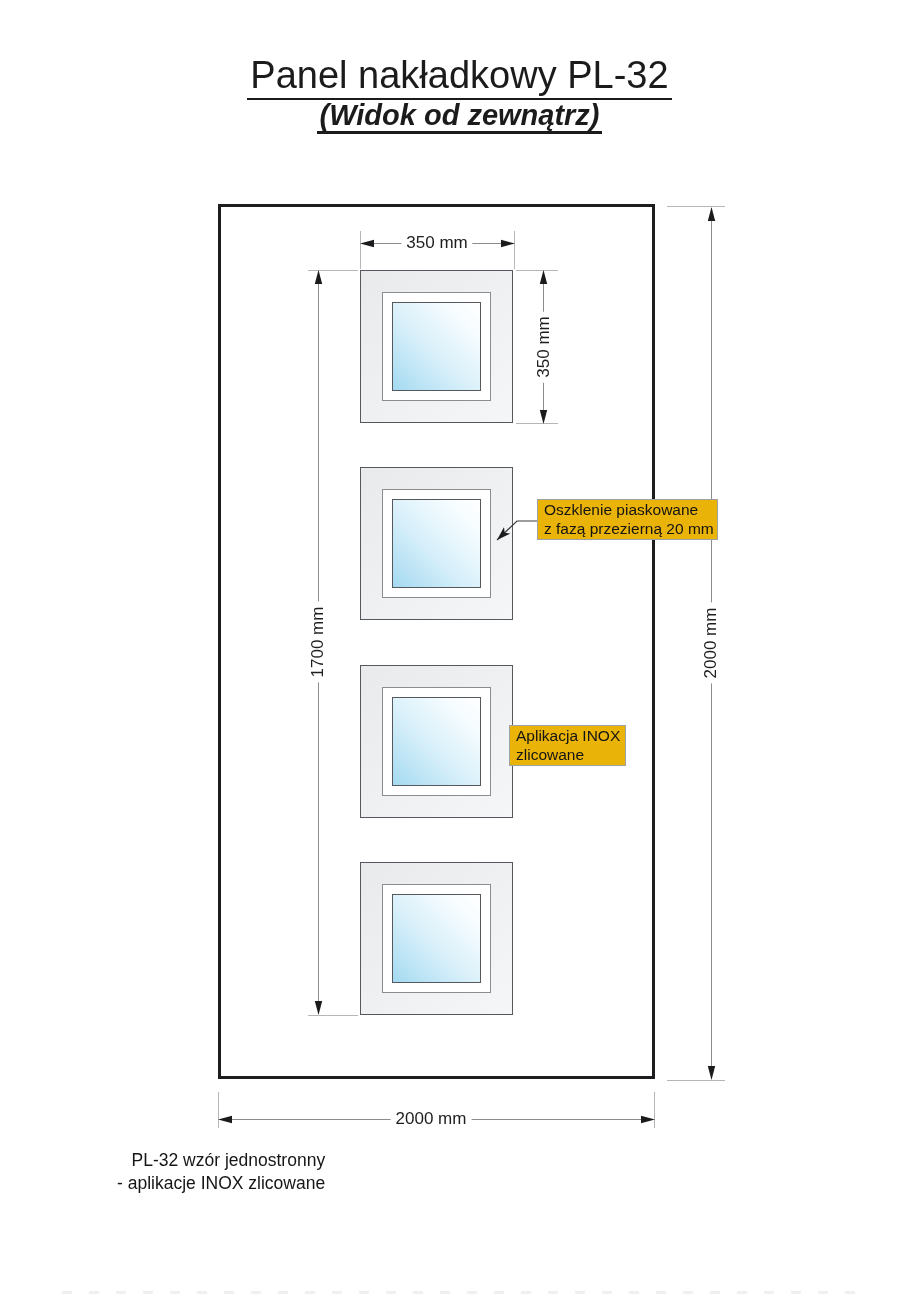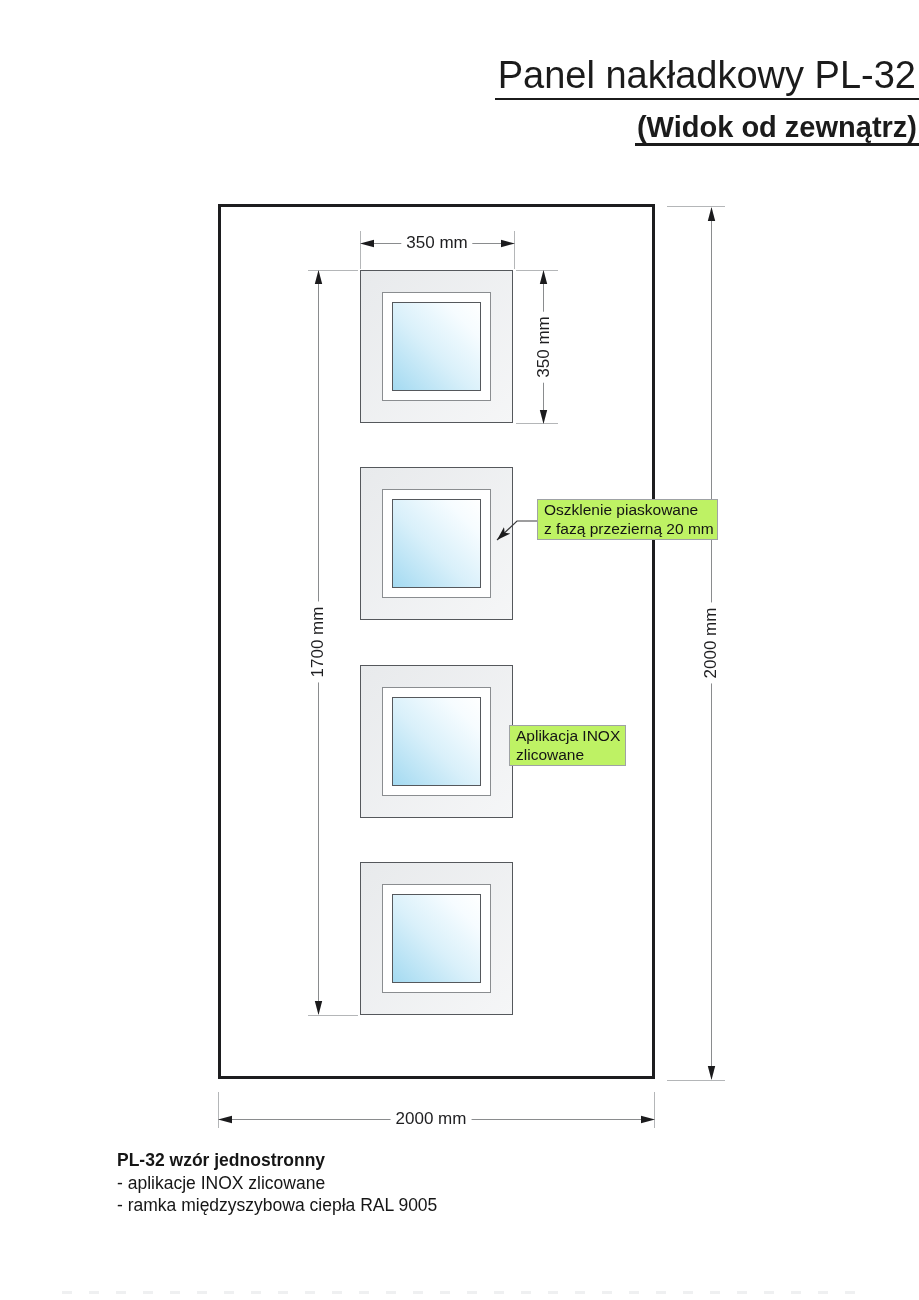--- a/index.html
+++ b/index.html
@@ -1,23 +1,23 @@
 <!DOCTYPE html>
 <html><head>
 <meta charset="utf-8">
 <style>
   html,body{margin:0;padding:0;background:#fff;}
   .page{position:relative;width:919px;height:1300px;background:#fff;overflow:hidden;
         font-family:"Liberation Sans","DejaVu Sans",sans-serif;}
 
   
-  .title-block{position:absolute;top:56px;left:0;width:919px;text-align:right;color:#1b1b1b;z-index:4;}
+  .title-block{position:absolute;top:56px;left:0;width:919px;text-align:center;color:#1b1b1b;z-index:4;}
   .t1 span{display:inline-block;font-size:38px;font-weight:400;line-height:1.05;
            border-bottom:2.5px solid #1b1b1b;padding:0 3px 2px;}
-  .t2{margin-top:12px;}
+  .t2{margin-top:0;font-style:italic;}
   .t2 span{display:inline-block;font-size:29px;font-weight:700;line-height:1.05;
            border-bottom:3px solid #1b1b1b;padding:0 2px 1px;}
 
   
   .panel{position:absolute;left:218px;top:204px;width:437px;height:875px;
          border:3px solid #1d1d1f;box-sizing:border-box;background:#fff;z-index:1;}
   .window{position:absolute;left:360px;width:153px;height:153px;box-sizing:border-box;
           border:1px solid #55585c;background:linear-gradient(135deg,#e8eaec 0%,#f5f6f7 100%);z-index:2;}
   .win-frame{position:absolute;inset:21px;background:#fff;border:1px solid #8a8d90;}
   .win-glass{position:absolute;inset:9px;border:1px solid #55585c;
@@ -25,26 +25,26 @@
 
   
   .overlay{position:absolute;left:0;top:0;width:919px;height:1300px;z-index:5;pointer-events:none;}
 
   
   .dim-label{position:absolute;font-size:17px;line-height:1.25;color:#1e1e20;background:#fff;
              padding:0 5px;white-space:nowrap;transform:translate(-50%,-50%);z-index:6;}
   .dim-label.rot{transform:translate(-50%,-50%) rotate(-90deg);}
 
   
-  .callout{position:absolute;background:#bef264;border:1px solid #9fa2a5;box-sizing:border-box;
+  .callout{position:absolute;background:#eab308;border:1px solid #9fa2a5;box-sizing:border-box;
            font-size:15.5px;line-height:18.5px;color:#141414;padding:1px 6px;z-index:7;white-space:nowrap;}
 
   
   .notes{position:absolute;left:117px;top:1149px;font-size:17.5px;line-height:22.5px;color:#161616;z-index:4;}
-  .notes-heading{font-weight:700;}
+  .notes-heading{font-weight:400;text-align:right;}
 
   
   .scan-artifact{position:absolute;left:62px;top:1291px;width:795px;height:3px;opacity:.5;
                  background:repeating-linear-gradient(90deg,rgba(175,180,186,.4) 0 10px,transparent 10px 27px);}
 </style>
 </head>
 <body>
 
 <div class="page">
 
@@ -138,18 +138,17 @@
     <div>z fazą przezierną 20 mm</div>
   </div>
   <div class="callout" style="left:509px;top:725px;width:117px;height:41px">
     <div>Aplikacja INOX</div>
     <div>zlicowane</div>
   </div>
 
   <div class="notes">
     <div class="notes-heading">PL-32 wzór jednostronny</div>
     <div class="note">- aplikacje INOX zlicowane</div>
-    <div class="note">- ramka międzyszybowa ciepła RAL 9005</div>
   </div>
 
   <div class="scan-artifact"></div>
 
 </div>
 
 </body></html>

